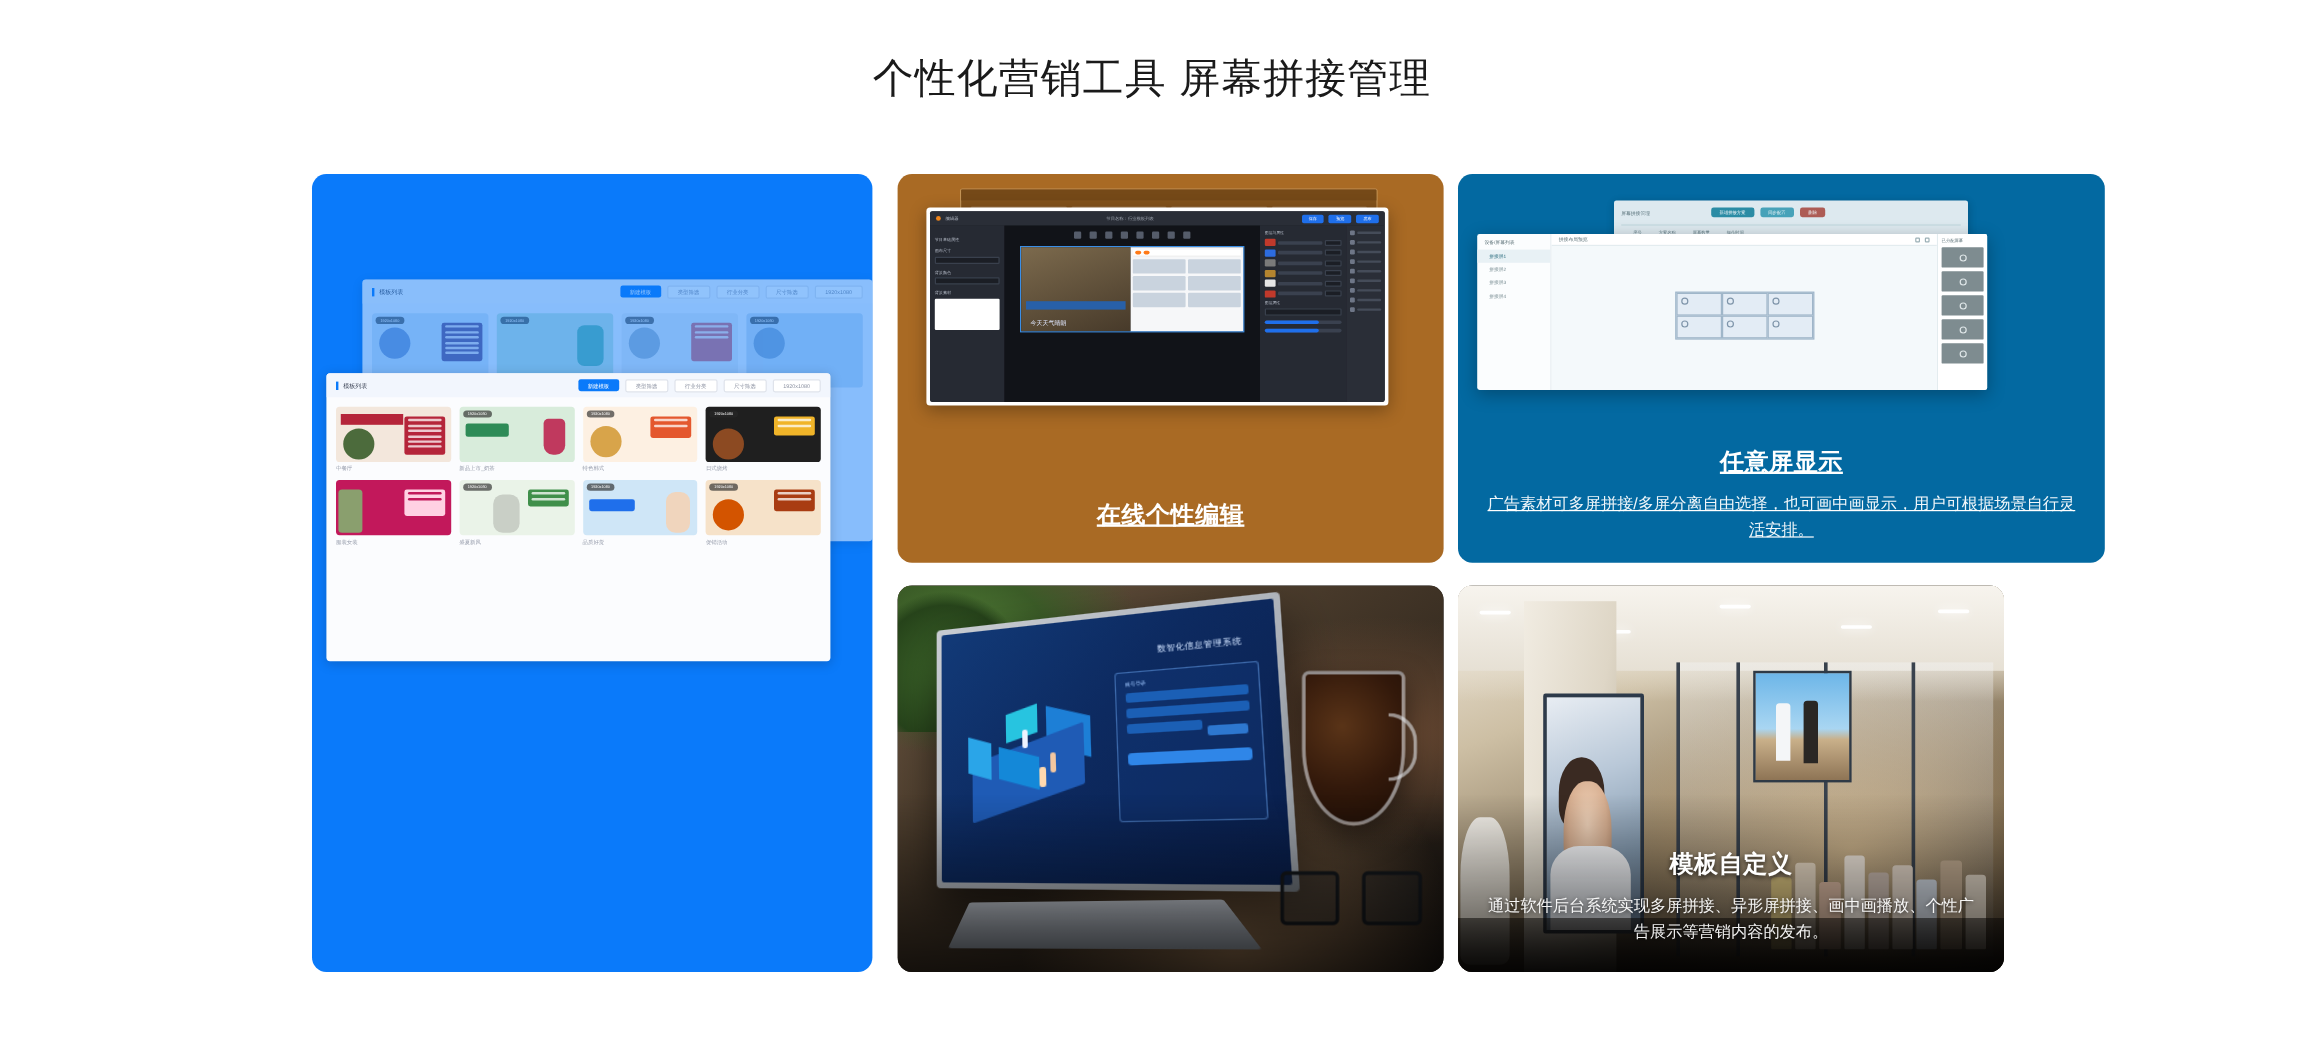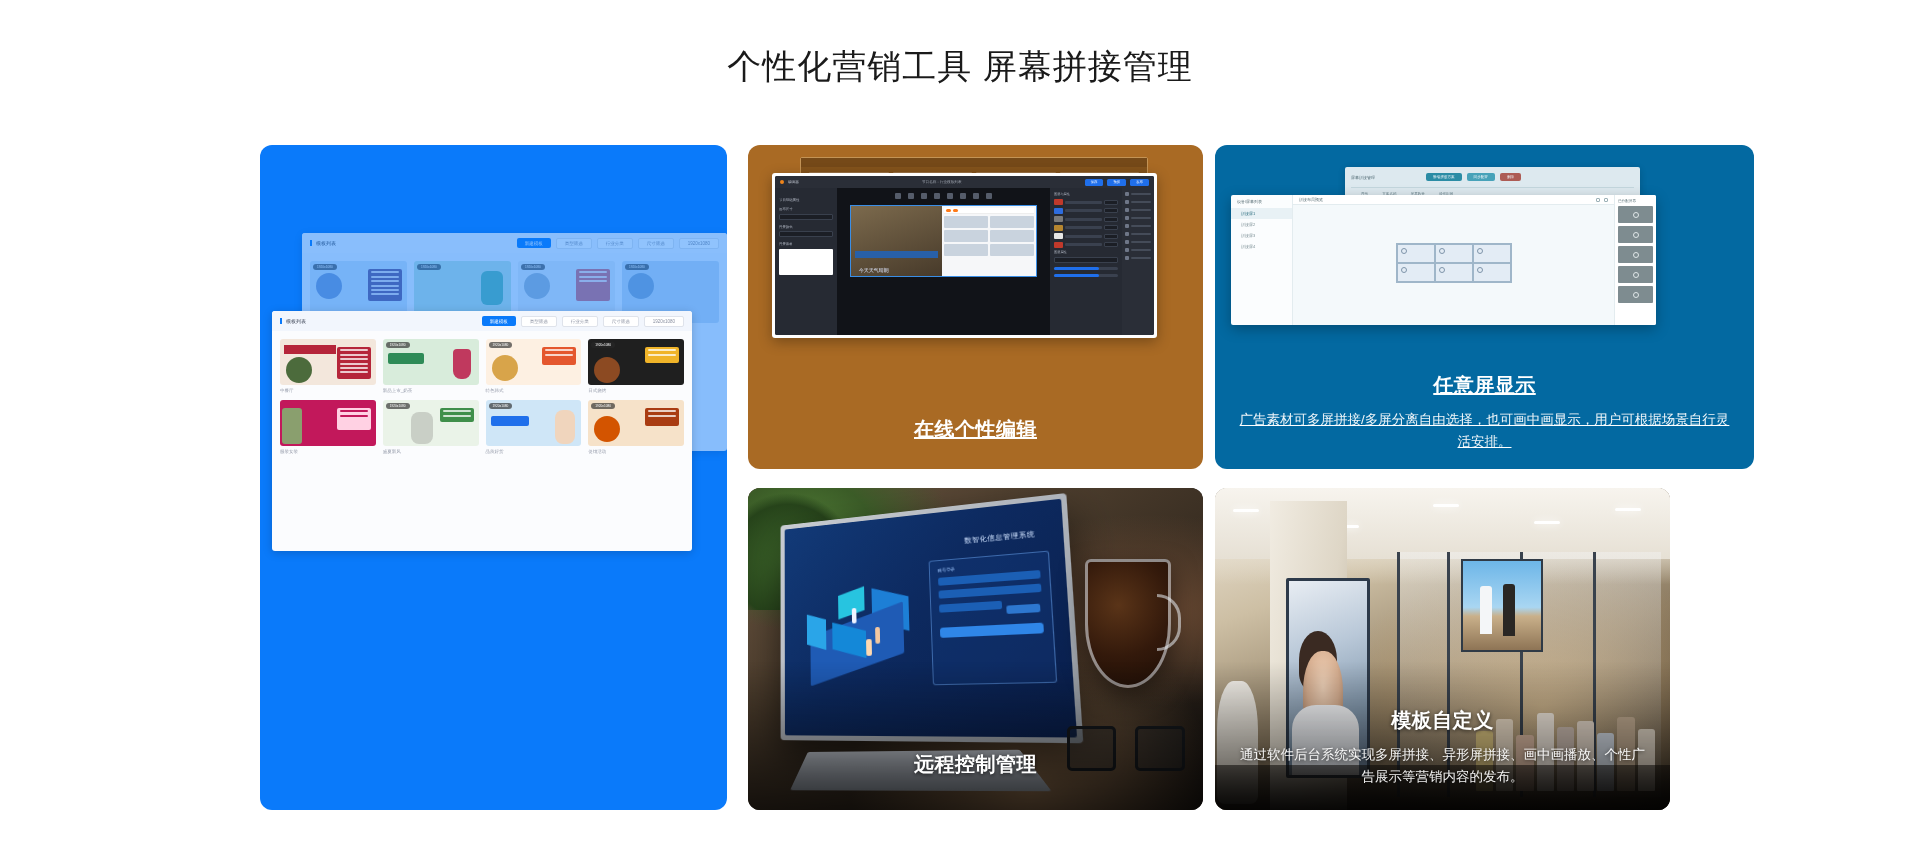--- a/index.html
+++ b/index.html
@@ -732,21 +732,20 @@
         </div>
         <div class="cup"></div>
         <div class="glasses">
             <i></i>
             <b></b>
           </div>
       </div>
       <div class="scrim"></div>
 
       <div class="txt">
-        <div class="h">远程控制管理</div>
       </div>
     </section>
 
     <section class="card card-s">
       <div class="photo ph-store">
         <div class="st-ceil">
           <span class="ld" style="left:4%; top:30%"></span>
           <span class="ld" style="left:26%; top:52%"></span>
           <span class="ld" style="left:48%; top:22%"></span>
           <span class="ld" style="left:70%; top:46%"></span>

